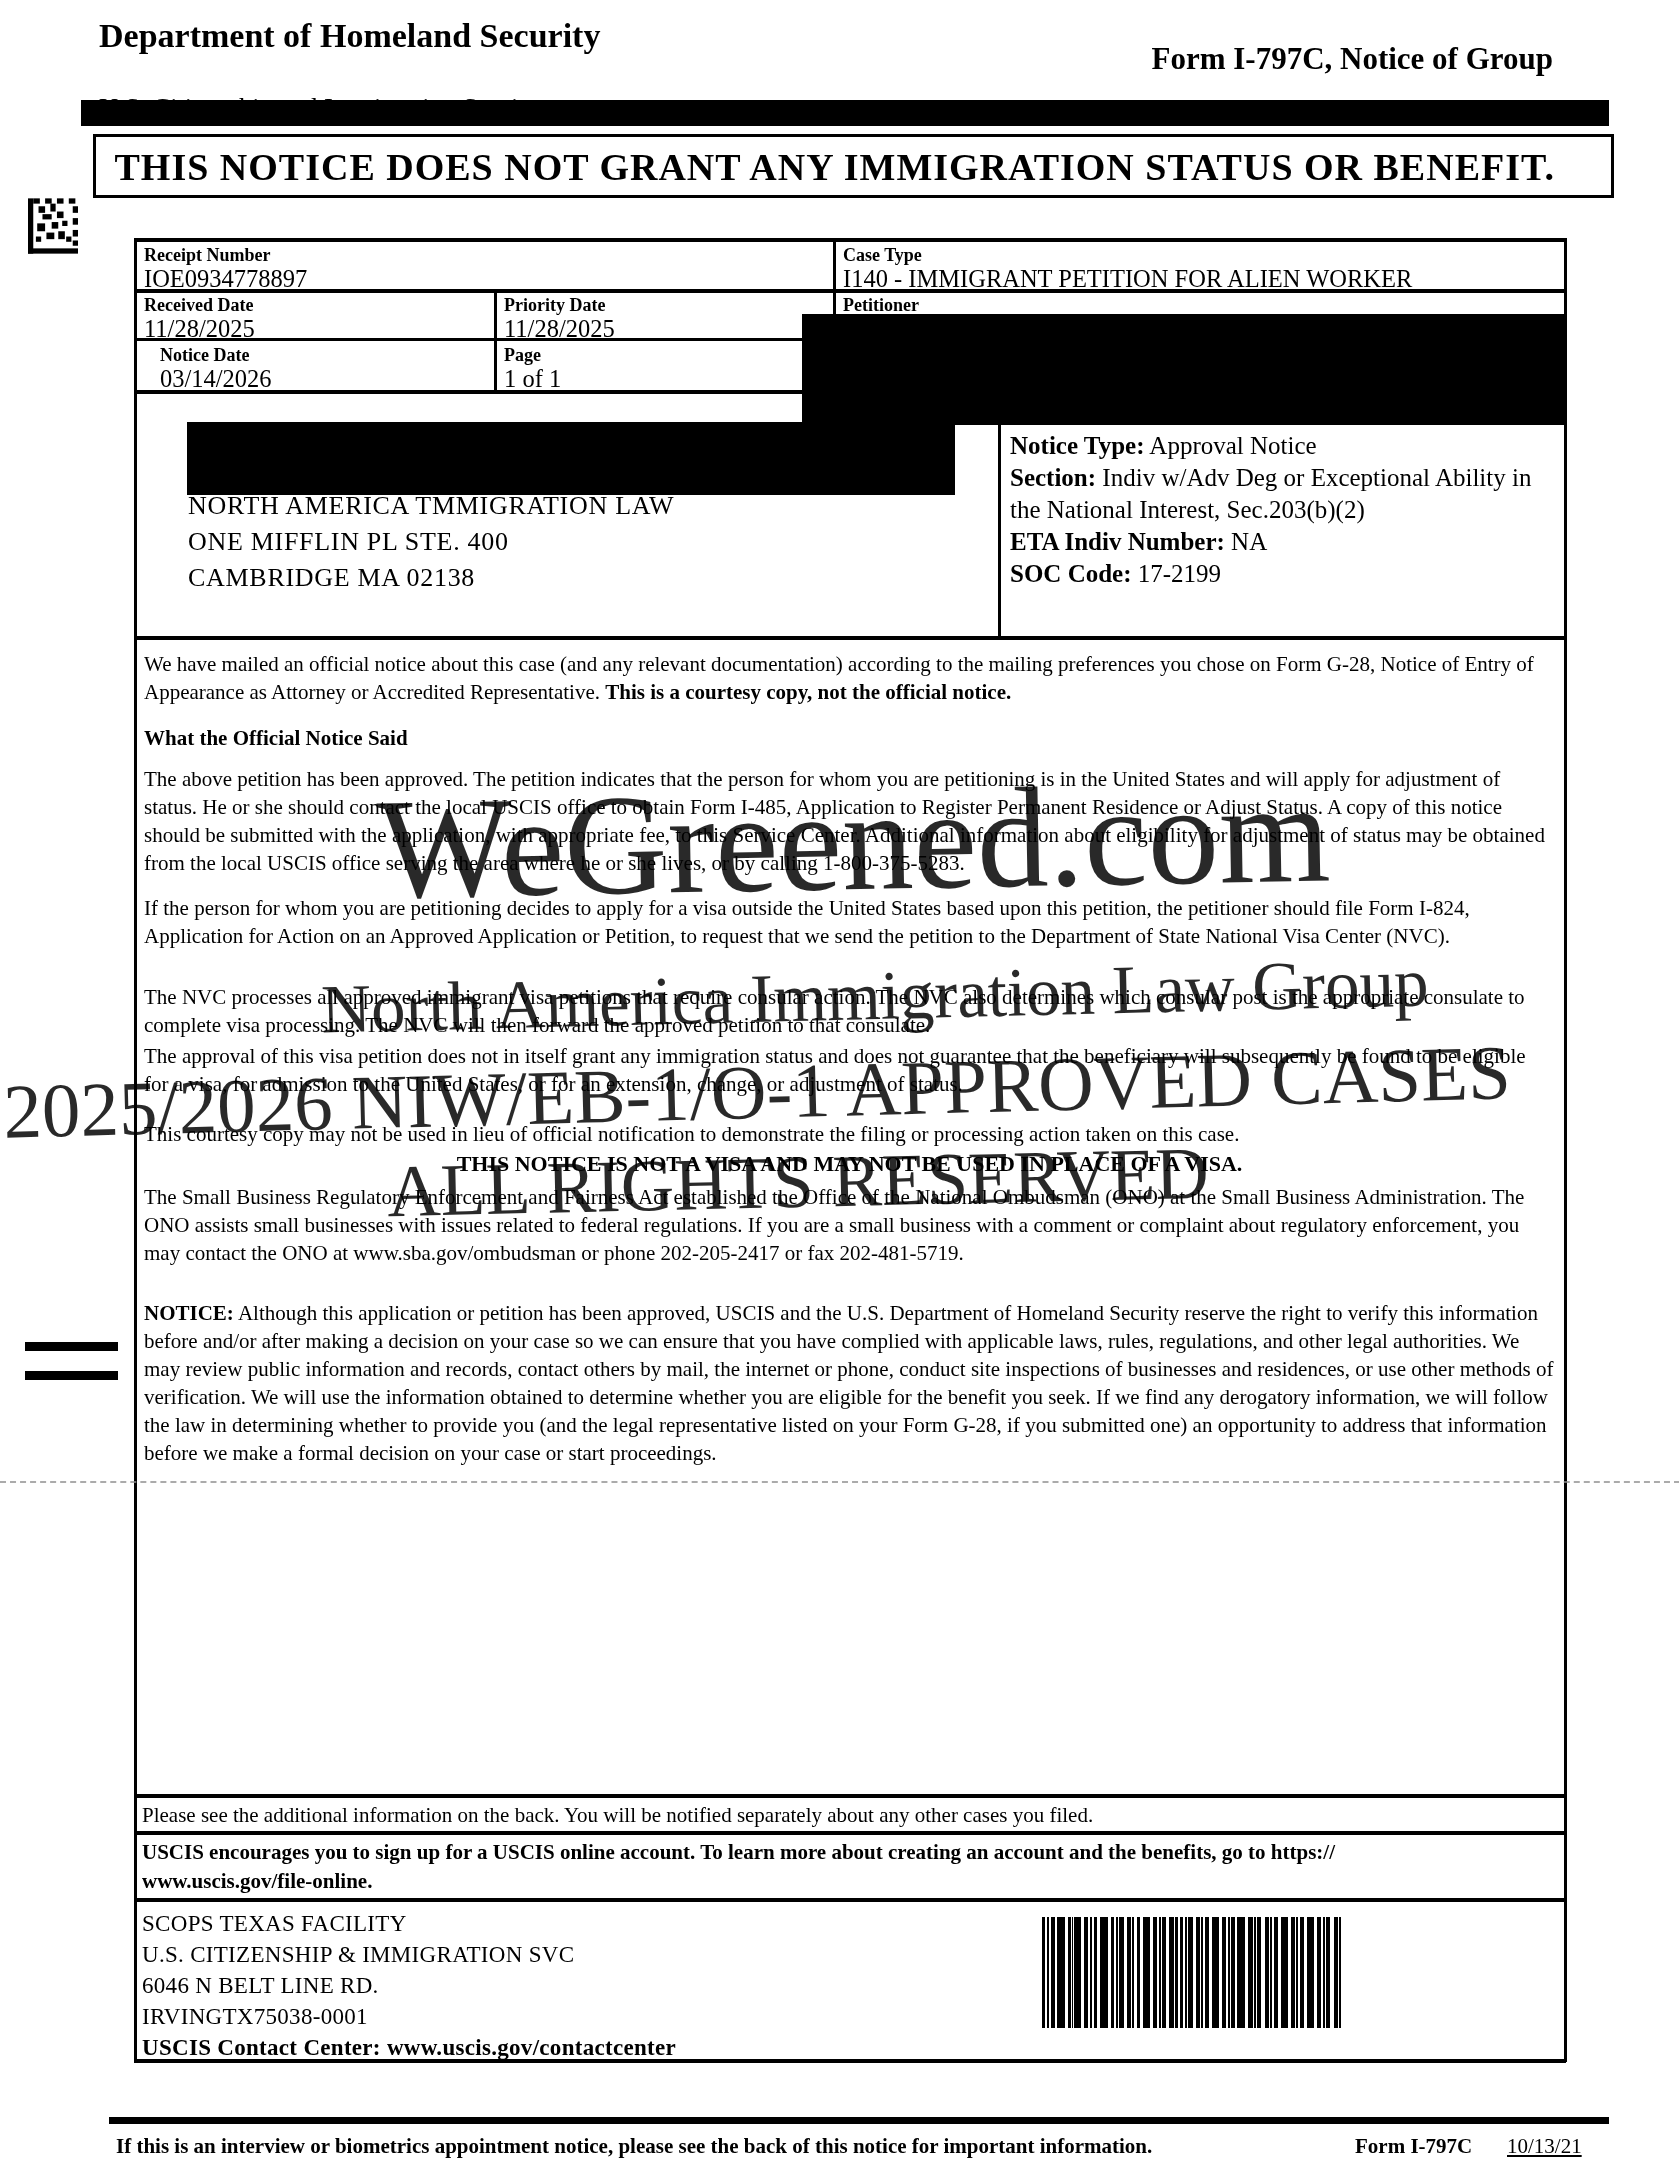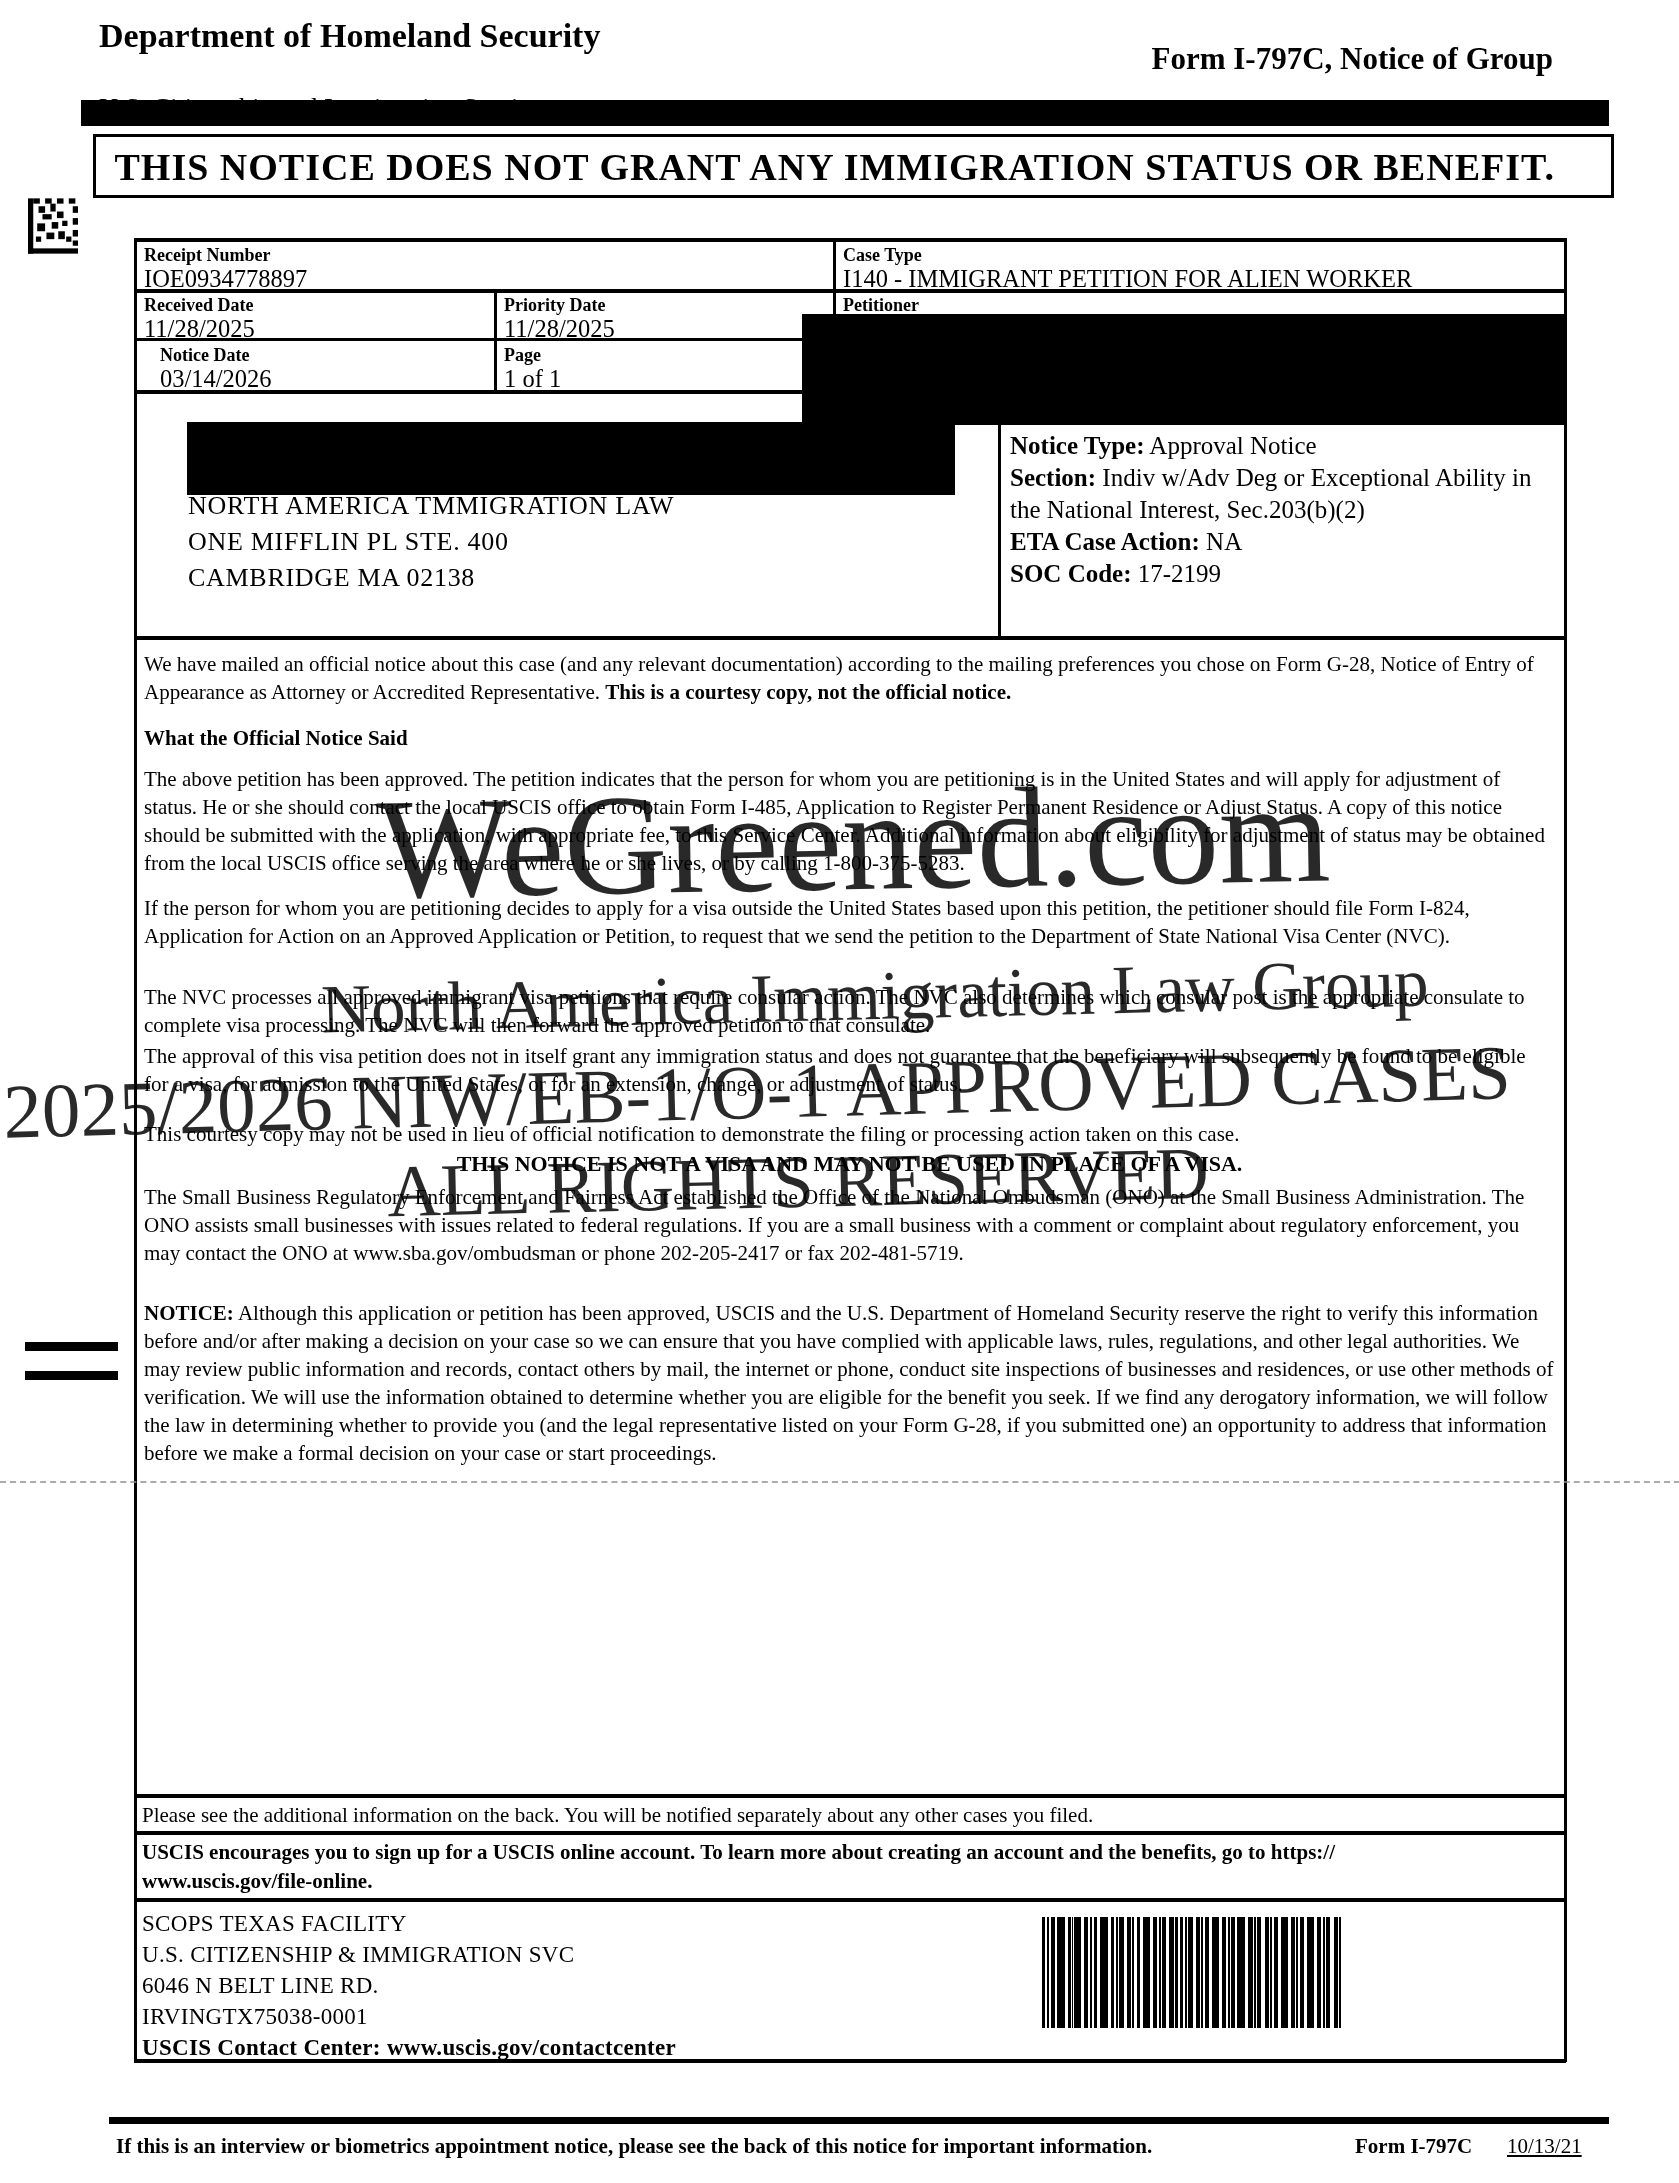--- a/index.html
+++ b/index.html
@@ -113,21 +113,21 @@
 
   <div class="abs addr" style="left:188px;top:488px;">
     <div>NORTH AMERICA TMMIGRATION LAW</div>
     <div>ONE MIFFLIN PL STE. 400</div>
     <div>CAMBRIDGE  MA  02138</div>
   </div>
 
   <div class="abs ndet" style="left:1010px;top:430px;">
     <div><span class="bold">Notice Type:</span><span> Approval Notice</span></div>
     <div><span class="bold">Section:</span><span> Indiv w/Adv Deg or Exceptional Ability in the National Interest, Sec.203(b)(2)</span></div>
-    <div><span class="bold">ETA Case Action:</span><span> NA</span></div>
+    <div><span class="bold">ETA Indiv Number:</span><span> NA</span></div>
     <div><span class="bold">SOC Code:</span><span> 17-2199</span></div>
   </div>
 
   <div class="abs body-p" style="left:144px;top:650px;width:1408px;">
     <span>We have mailed an official notice about this case (and any relevant documentation) according to the mailing preferences you chose on Form G-28, Notice of Entry of Appearance as Attorney or Accredited Representative. </span><span class="bold">This is a courtesy copy, not the official notice.</span>
   </div>
 
   <div class="abs body-p bold" style="left:144px;top:724px;">What the Official Notice Said</div>
 
   <div class="abs body-p" style="left:144px;top:765px;width:1411px;">The above petition has been approved. The petition indicates that the person for whom you are petitioning is in the United States and will apply for adjustment of status. He or she should contact the local USCIS office to obtain Form I-485, Application to Register Permanent Residence or Adjust Status. A copy of this notice should be submitted with the application, with appropriate fee, to this Service Center. Additional information about eligibility for adjustment of status may be obtained from the local USCIS office serving the area where he or she lives, or by calling 1-800-375-5283.</div>

